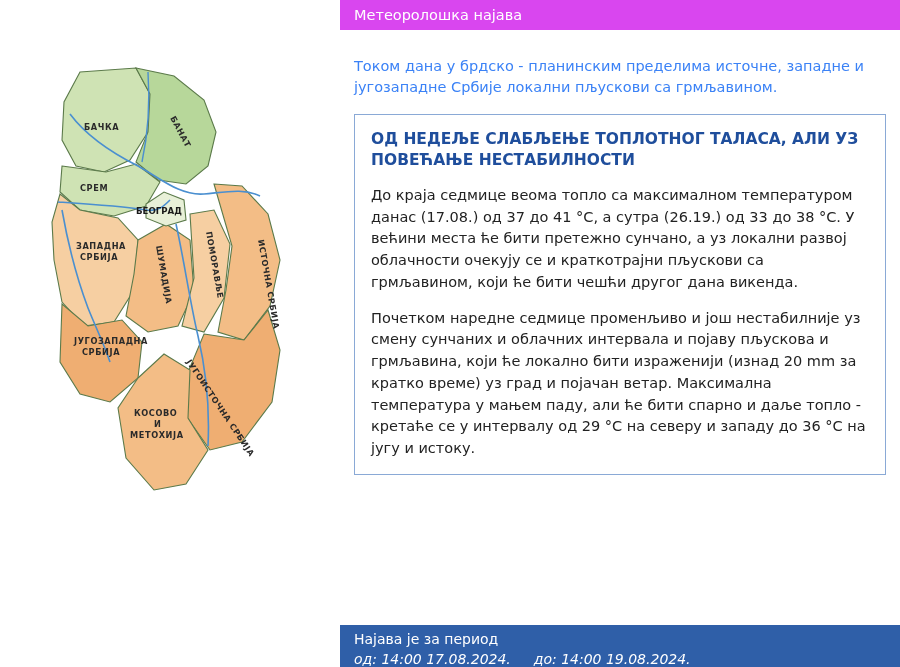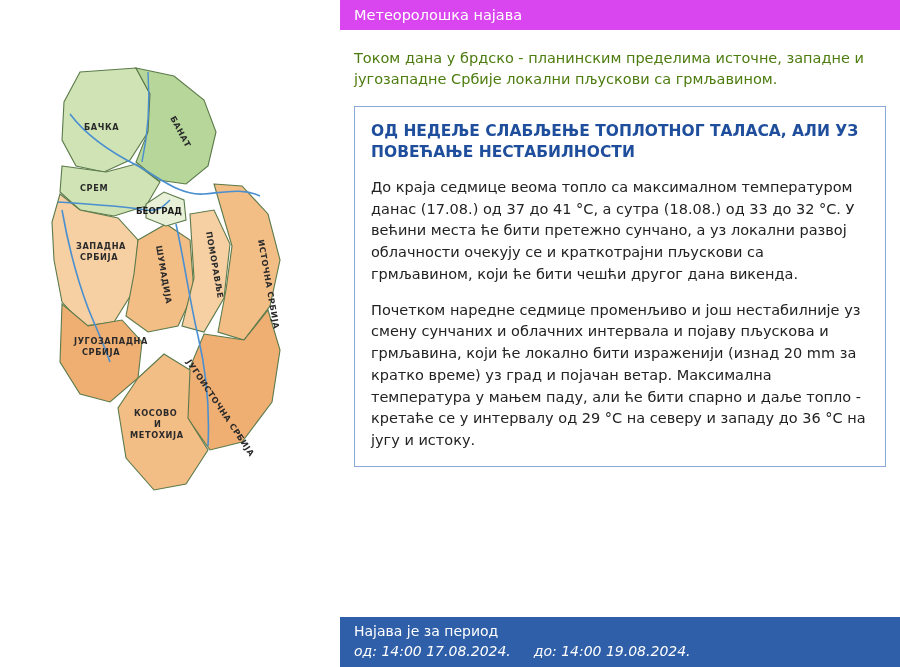--- a/index.html
+++ b/index.html
@@ -77,24 +77,24 @@
     box-sizing: border-box;
   }
   .date-title {
     color: #1f4e9c;
     font-size: 17px;
     font-weight: bold;
     margin: 8px 0 16px 0;
     font-family: "DejaVu Sans", "Liberation Sans", sans-serif;
   }
   .intro {
-    color: #4d7c0f;
+    color: #3b82f6;
     font-size: 14.5px;
     line-height: 1.45;
-    margin: 4px 0 16px 0;
+    margin: 12px 0 16px 0;
   }
   .highlight-box {
     border: 1px solid #8aa9d6;
     background: #ffffff;
     padding: 14px 16px 14px 16px;
     box-sizing: border-box;
     width: 532px;
   }
   .highlight-title {
     color: #1f4e9c;
@@ -108,21 +108,21 @@
     font-size: 14.5px;
     line-height: 1.5;
     margin: 0 0 14px 0;
   }
   .highlight-para:last-child { margin-bottom: 0; }
 
   .footer-bar {
     position: absolute;
     left: 0; bottom: 0;
     width: 560px;
-    height: 50px;
+    height: 42px;
     background: #2f5fa8;
     color: #ffffff;
     padding: 5px 0 0 14px;
     box-sizing: border-box;
     margin-top: 36px;
   }
   .footer-line1 {
     font-size: 14px;
     line-height: 1.4;
   }
@@ -198,21 +198,21 @@
   <div class="text-pane">
 
     <div class="header-bar">Метеоролошка најава</div>
 
     <div class="content">
 
       <p class="intro">Током дана у брдско - планинским пределима источне, западне и југозападне Србије локални пљускови са грмљавином.</p>
 
       <div class="highlight-box">
         <div class="highlight-title">ОД НЕДЕЉЕ СЛАБЉЕЊЕ ТОПЛОТНОГ ТАЛАСА, АЛИ УЗ ПОВЕЋАЊЕ НЕСТАБИЛНОСТИ</div>
-        <p class="highlight-para">До краја седмице веома топло са максималном температуром данас (17.08.) од 37 до 41 °C, а сутра (18.08.) од 33 до 32 °C. У већини места ће бити претежно сунчано, а уз локални развој облачности очекују се и краткотрајни пљускови са грмљавином, који ће бити чешћи другог дана викенда.</p>
+        <p class="highlight-para">До краја седмице веома топло са максималном температуром данас (17.08.) од 37 до 41 °C, а сутра (26.19.) од 33 до 38 °C. У већини места ће бити претежно сунчано, а уз локални развој облачности очекују се и краткотрајни пљускови са грмљавином, који ће бити чешћи другог дана викенда.</p>
         <p class="highlight-para">Почетком наредне седмице променљиво и још нестабилније уз смену сунчаних и облачних интервала и појаву пљускова и грмљавина, који ће локално бити израженији (изнад 20 mm за кратко време) уз град и појачан ветар. Максимална температура у мањем паду, али ће бити спарно и даље топло - кретаће се у интервалу од 29 °C на северу и западу до 36 °C на југу и истоку.</p>
       </div>
     </div>
 
     <div class="footer-bar">
       <div class="footer-line1">Најава је за период</div>
       <div class="footer-line2">
         <span>од: 14:00 17.08.2024.</span>
         <span class="footer-gap"></span>
         <span>до: 14:00 19.08.2024.</span>

